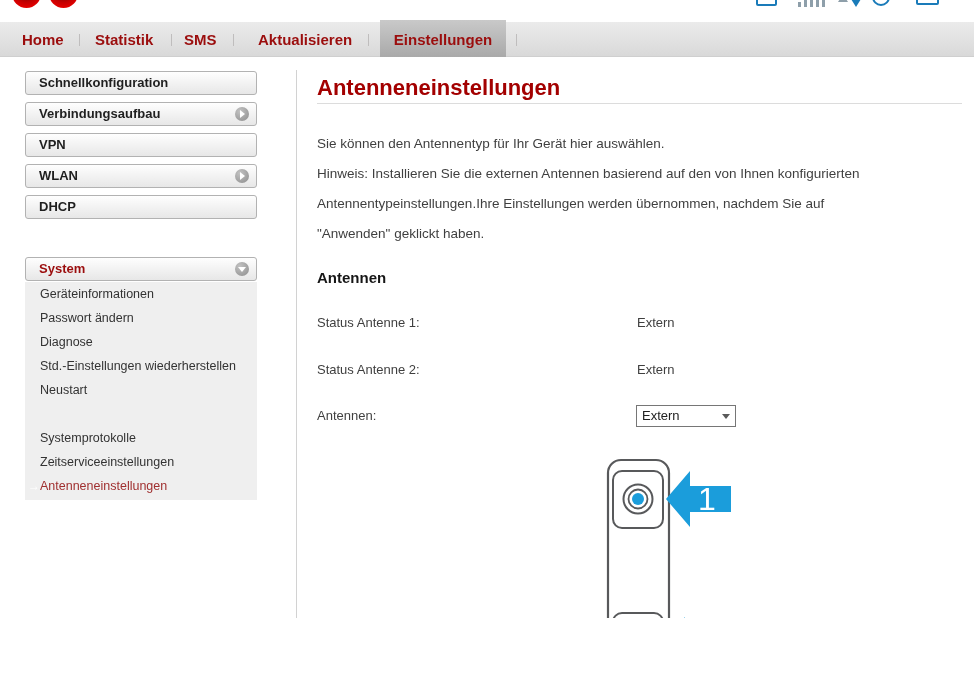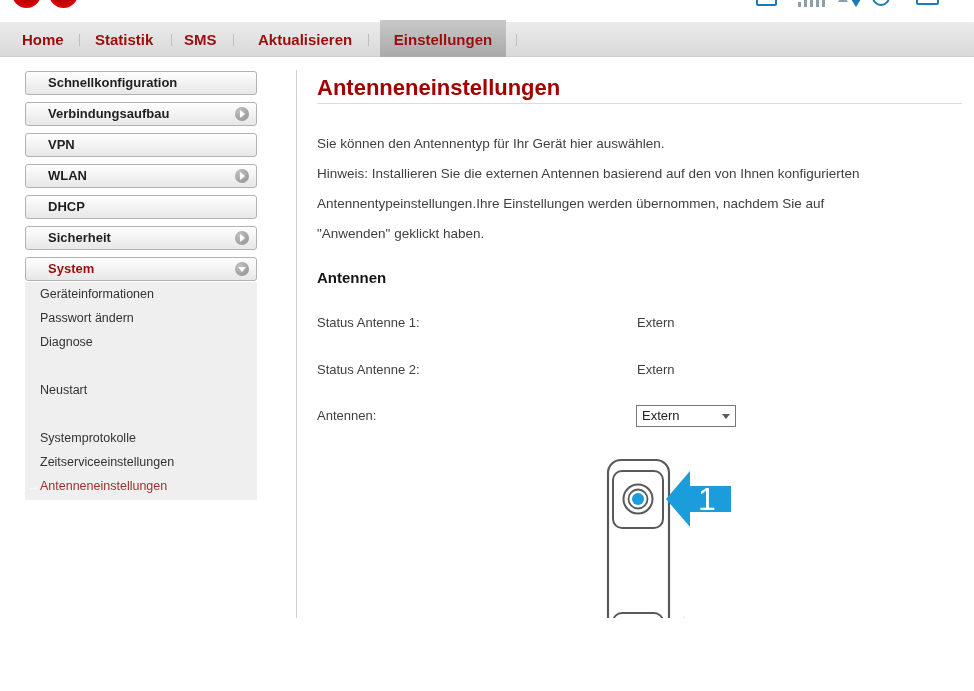--- a/index.html
+++ b/index.html
@@ -33,21 +33,21 @@
   .nav-item { position:absolute; top:0; height:35px; line-height:35px;
               font-size:15px; font-weight:bold; color:#9b0d0d; cursor:pointer; white-space:nowrap; }
   .nav-item.active { top:-2px; height:37px; line-height:40px; text-align:center;
               background:linear-gradient(#c9c9c9,#a9a9a9); }
   .nav-sep { position:absolute; top:12px; width:1px; height:12px; background:#bfbdbd; }
 
   
   .sb-btn { position:absolute; left:25px; width:232px; height:24px; cursor:pointer;
             border:1px solid #b2b2b2; border-radius:3px;
             background:linear-gradient(#fefefe,#e7e7e7);
-            font-size:13px; font-weight:bold; color:#1f1f1f; line-height:22px; padding-left:22px; }
+            font-size:13px; font-weight:bold; color:#1f1f1f; line-height:22px; padding-left:13px; }
   .sb-btn.expanded { color:#9b0d0d; }
   .acc-arrow { position:absolute; right:7px; top:4px; width:14px; height:14px; border-radius:50%;
                background:radial-gradient(circle at 35% 30%, #c2c2c2, #8d8d8d); }
   .acc-arrow i { display:block; width:0; height:0; }
   .tri-right i { border-left:5px solid #fff; border-top:4px solid transparent; border-bottom:4px solid transparent; margin:3px 0 0 5px; }
   .tri-down  i { border-top:5px solid #fff; border-left:4px solid transparent; border-right:4px solid transparent; margin:5px 0 0 3px; }
 
   .sb-panel { position:absolute; left:25px; top:282px; width:232px; height:218px; background:#efefef; }
   .sb-link { position:absolute; left:0; width:232px; height:24px; line-height:24px;
              font-size:12.5px; color:#333; padding-left:15px; cursor:pointer; white-space:nowrap; }
@@ -130,37 +130,32 @@
   </div>
   <div class="sb-btn" style="top:164px">
     <span>WLAN</span>
     <span class="acc-arrow tri-right">
         <i></i>
       </span>
   </div>
   <div class="sb-btn" style="top:195px">
     <span>DHCP</span>
   </div>
-  <div class="sb-btn" style="top:226px">
-    <span>Sicherheit</span>
-    <span class="acc-arrow tri-right">
-        <i></i>
-      </span>
-  </div>
   <div class="sb-btn expanded" style="top:257px">
     <span>System</span>
     <span class="acc-arrow tri-down">
         <i></i>
       </span>
   </div>
 
   <div class="sb-panel">
     <div class="sb-link" style="top:0">Geräteinformationen</div>
     <div class="sb-link" style="top:24px">Passwort ändern</div>
     <div class="sb-link" style="top:48px">Diagnose</div>
+    <div class="sb-link" style="top:72px">Std.-Einstellungen wiederherstellen</div>
     <div class="sb-link" style="top:96px">Neustart</div>
     <div class="sb-link" style="top:144px">Systemprotokolle</div>
     <div class="sb-link" style="top:168px">Zeitserviceeinstellungen</div>
     <div class="sb-link current" style="top:192px">
       <span class="cur-marker">→</span>
       <span>Antenneneinstellungen</span>
     </div>
   </div>
 
   <div class="divider-v"></div>

